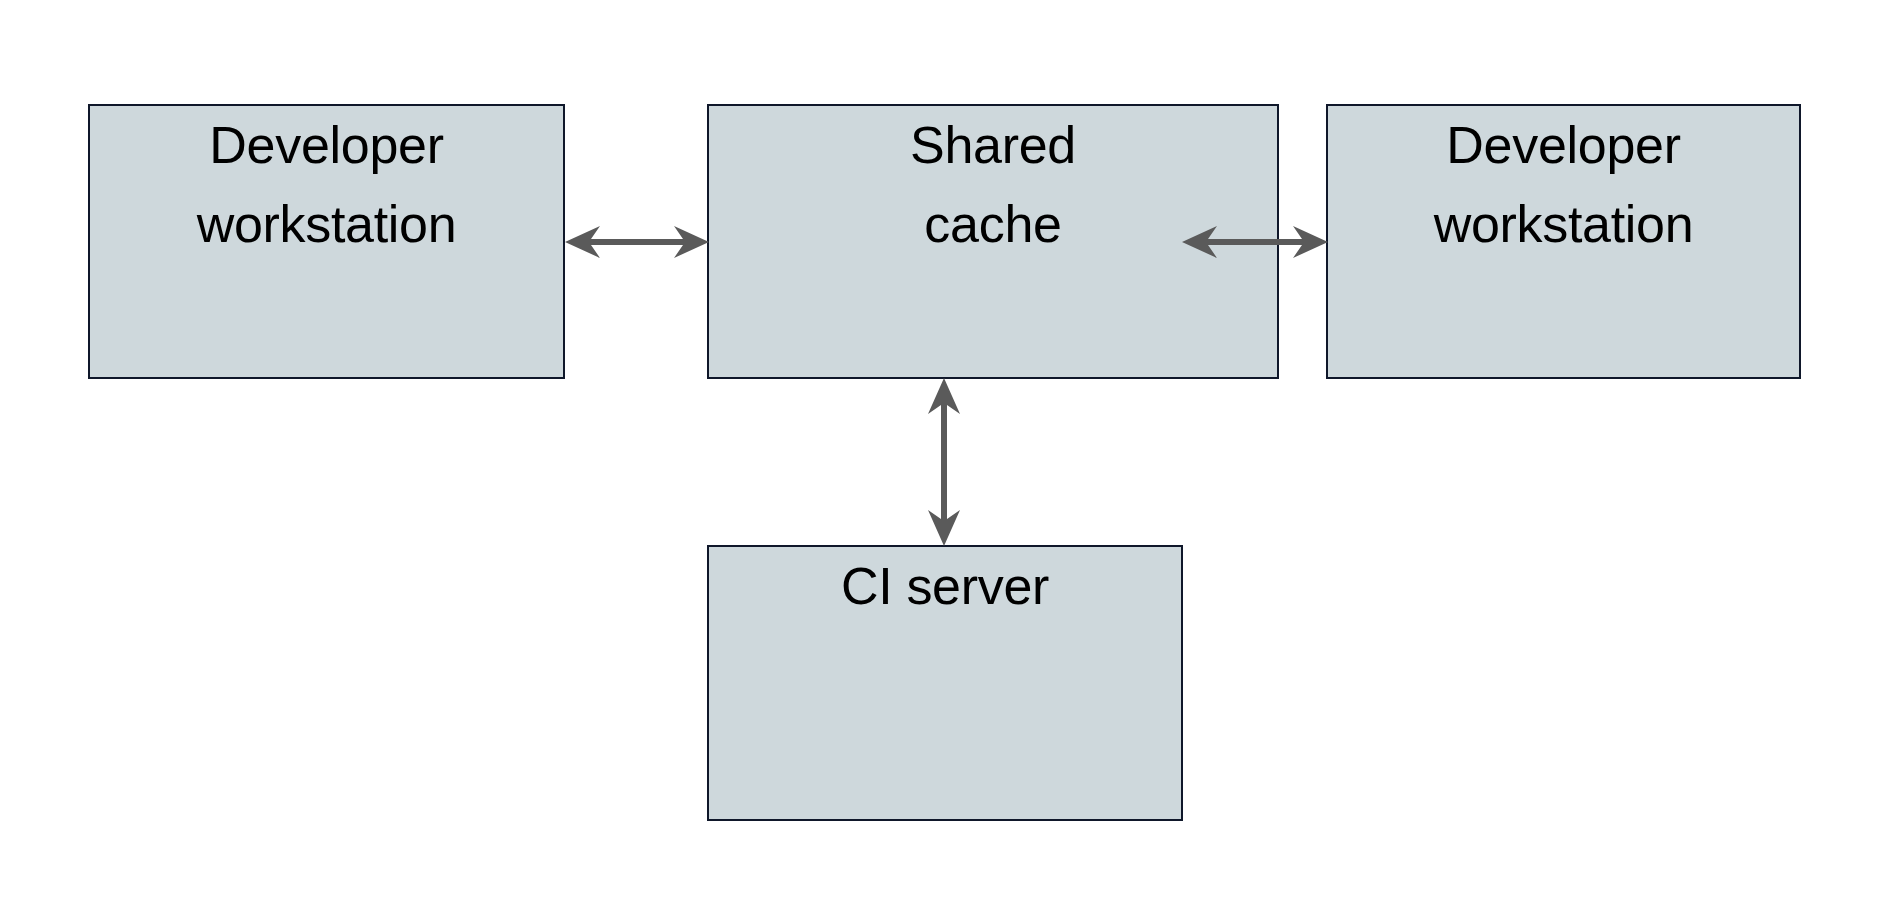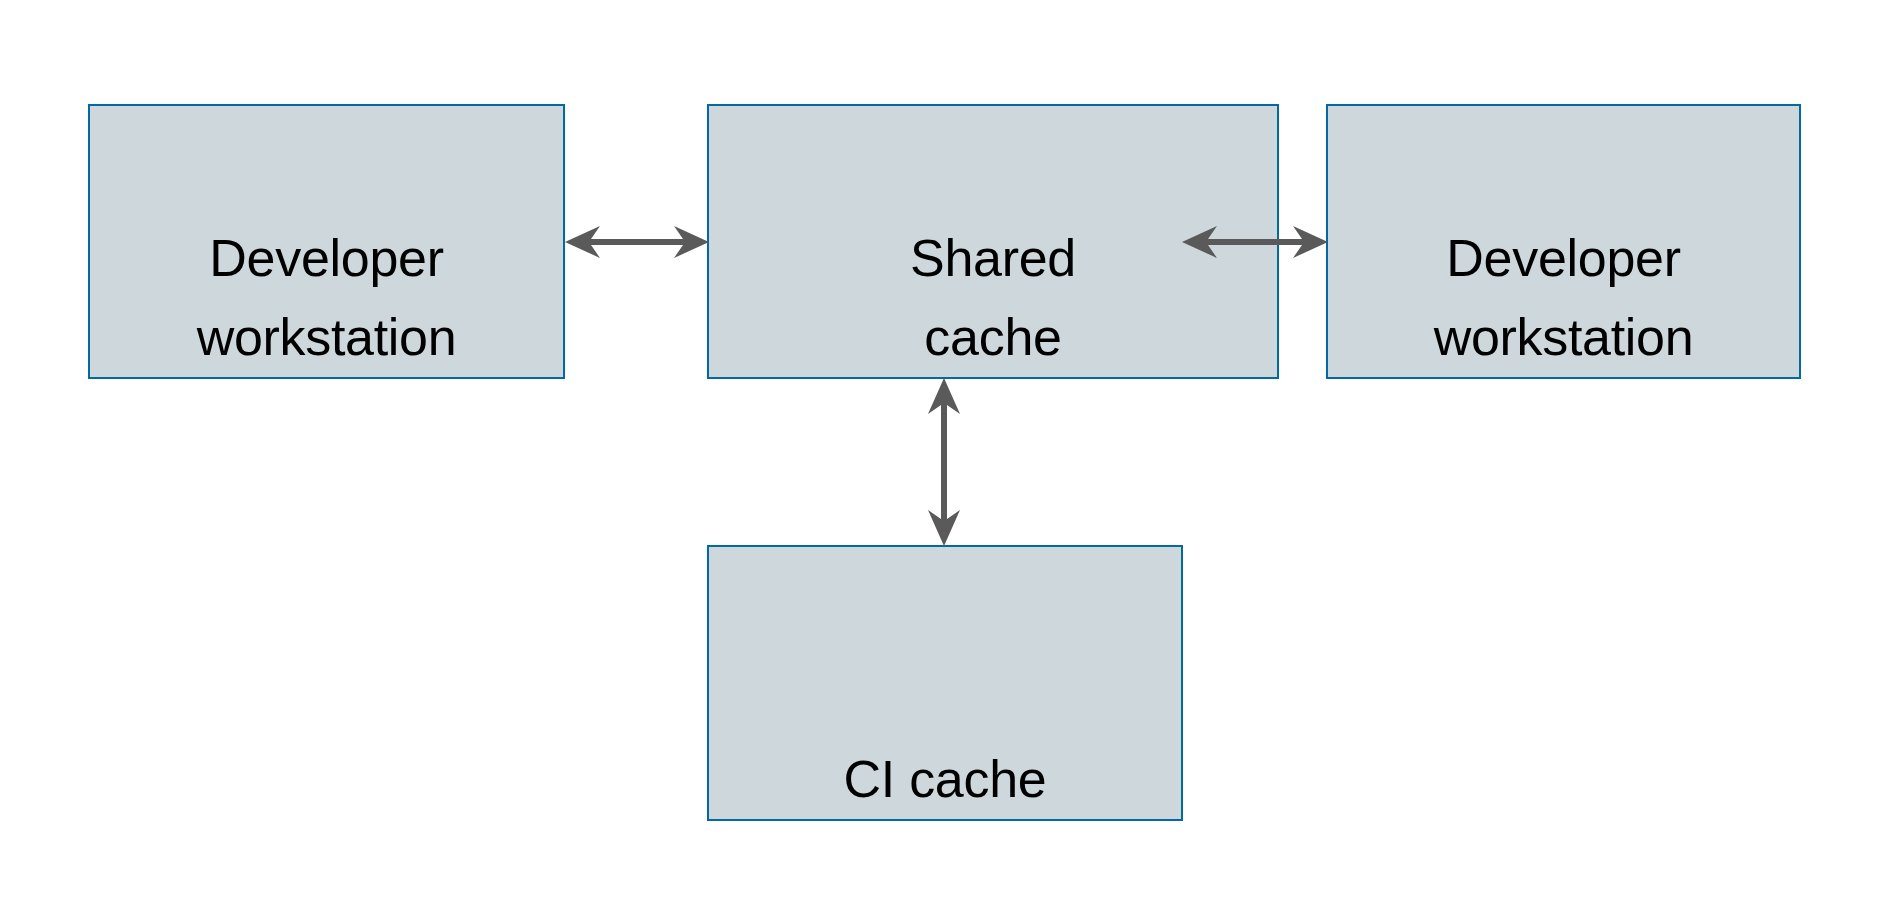--- a/index.html
+++ b/index.html
@@ -14,23 +14,23 @@
     position: relative;
     width: 1900px;
     height: 922px;
     background: #ffffff;
     overflow: hidden;
   }
   .node {
     position: absolute;
     box-sizing: border-box;
     background: #ced8dc;
-    border: 2px solid #0369a1;
+    border: 2px solid #0f172a;
     display: flex;
-    align-items: flex-end;
+    align-items: flex-start;
     justify-content: center;
     text-align: center;
   }
   .node-label {
     font-family: "Liberation Sans", sans-serif;
     font-size: 52px;
     line-height: 1.52;
     color: #000000;
     letter-spacing: -0.3px;
     font-weight: 400;
@@ -64,21 +64,21 @@
     <span class="node-label">Shared
 cache</span>
   </div>
 
   <div class="node" id="node-dev-right">
     <span class="node-label">Developer
 workstation</span>
   </div>
 
   <div class="node" id="node-ci">
-    <span class="node-label">CI cache</span>
+    <span class="node-label">CI server</span>
   </div>
 
   <svg class="edge" id="edge-left-cache" viewBox="0 0 158 72" width="158" height="72">
     <g fill="#5a5a5a" stroke="none">
       <path d="M 7,36 L 42,20 L 33,33 L 125,33 L 116,20 L 151,36 L 116,52 L 125,39 L 33,39 L 42,52 Z"></path>
     </g>
   </svg>
 
   <svg class="edge" id="edge-cache-right" viewBox="0 0 160 72" width="160" height="72">
     <g fill="#5a5a5a" stroke="none">

